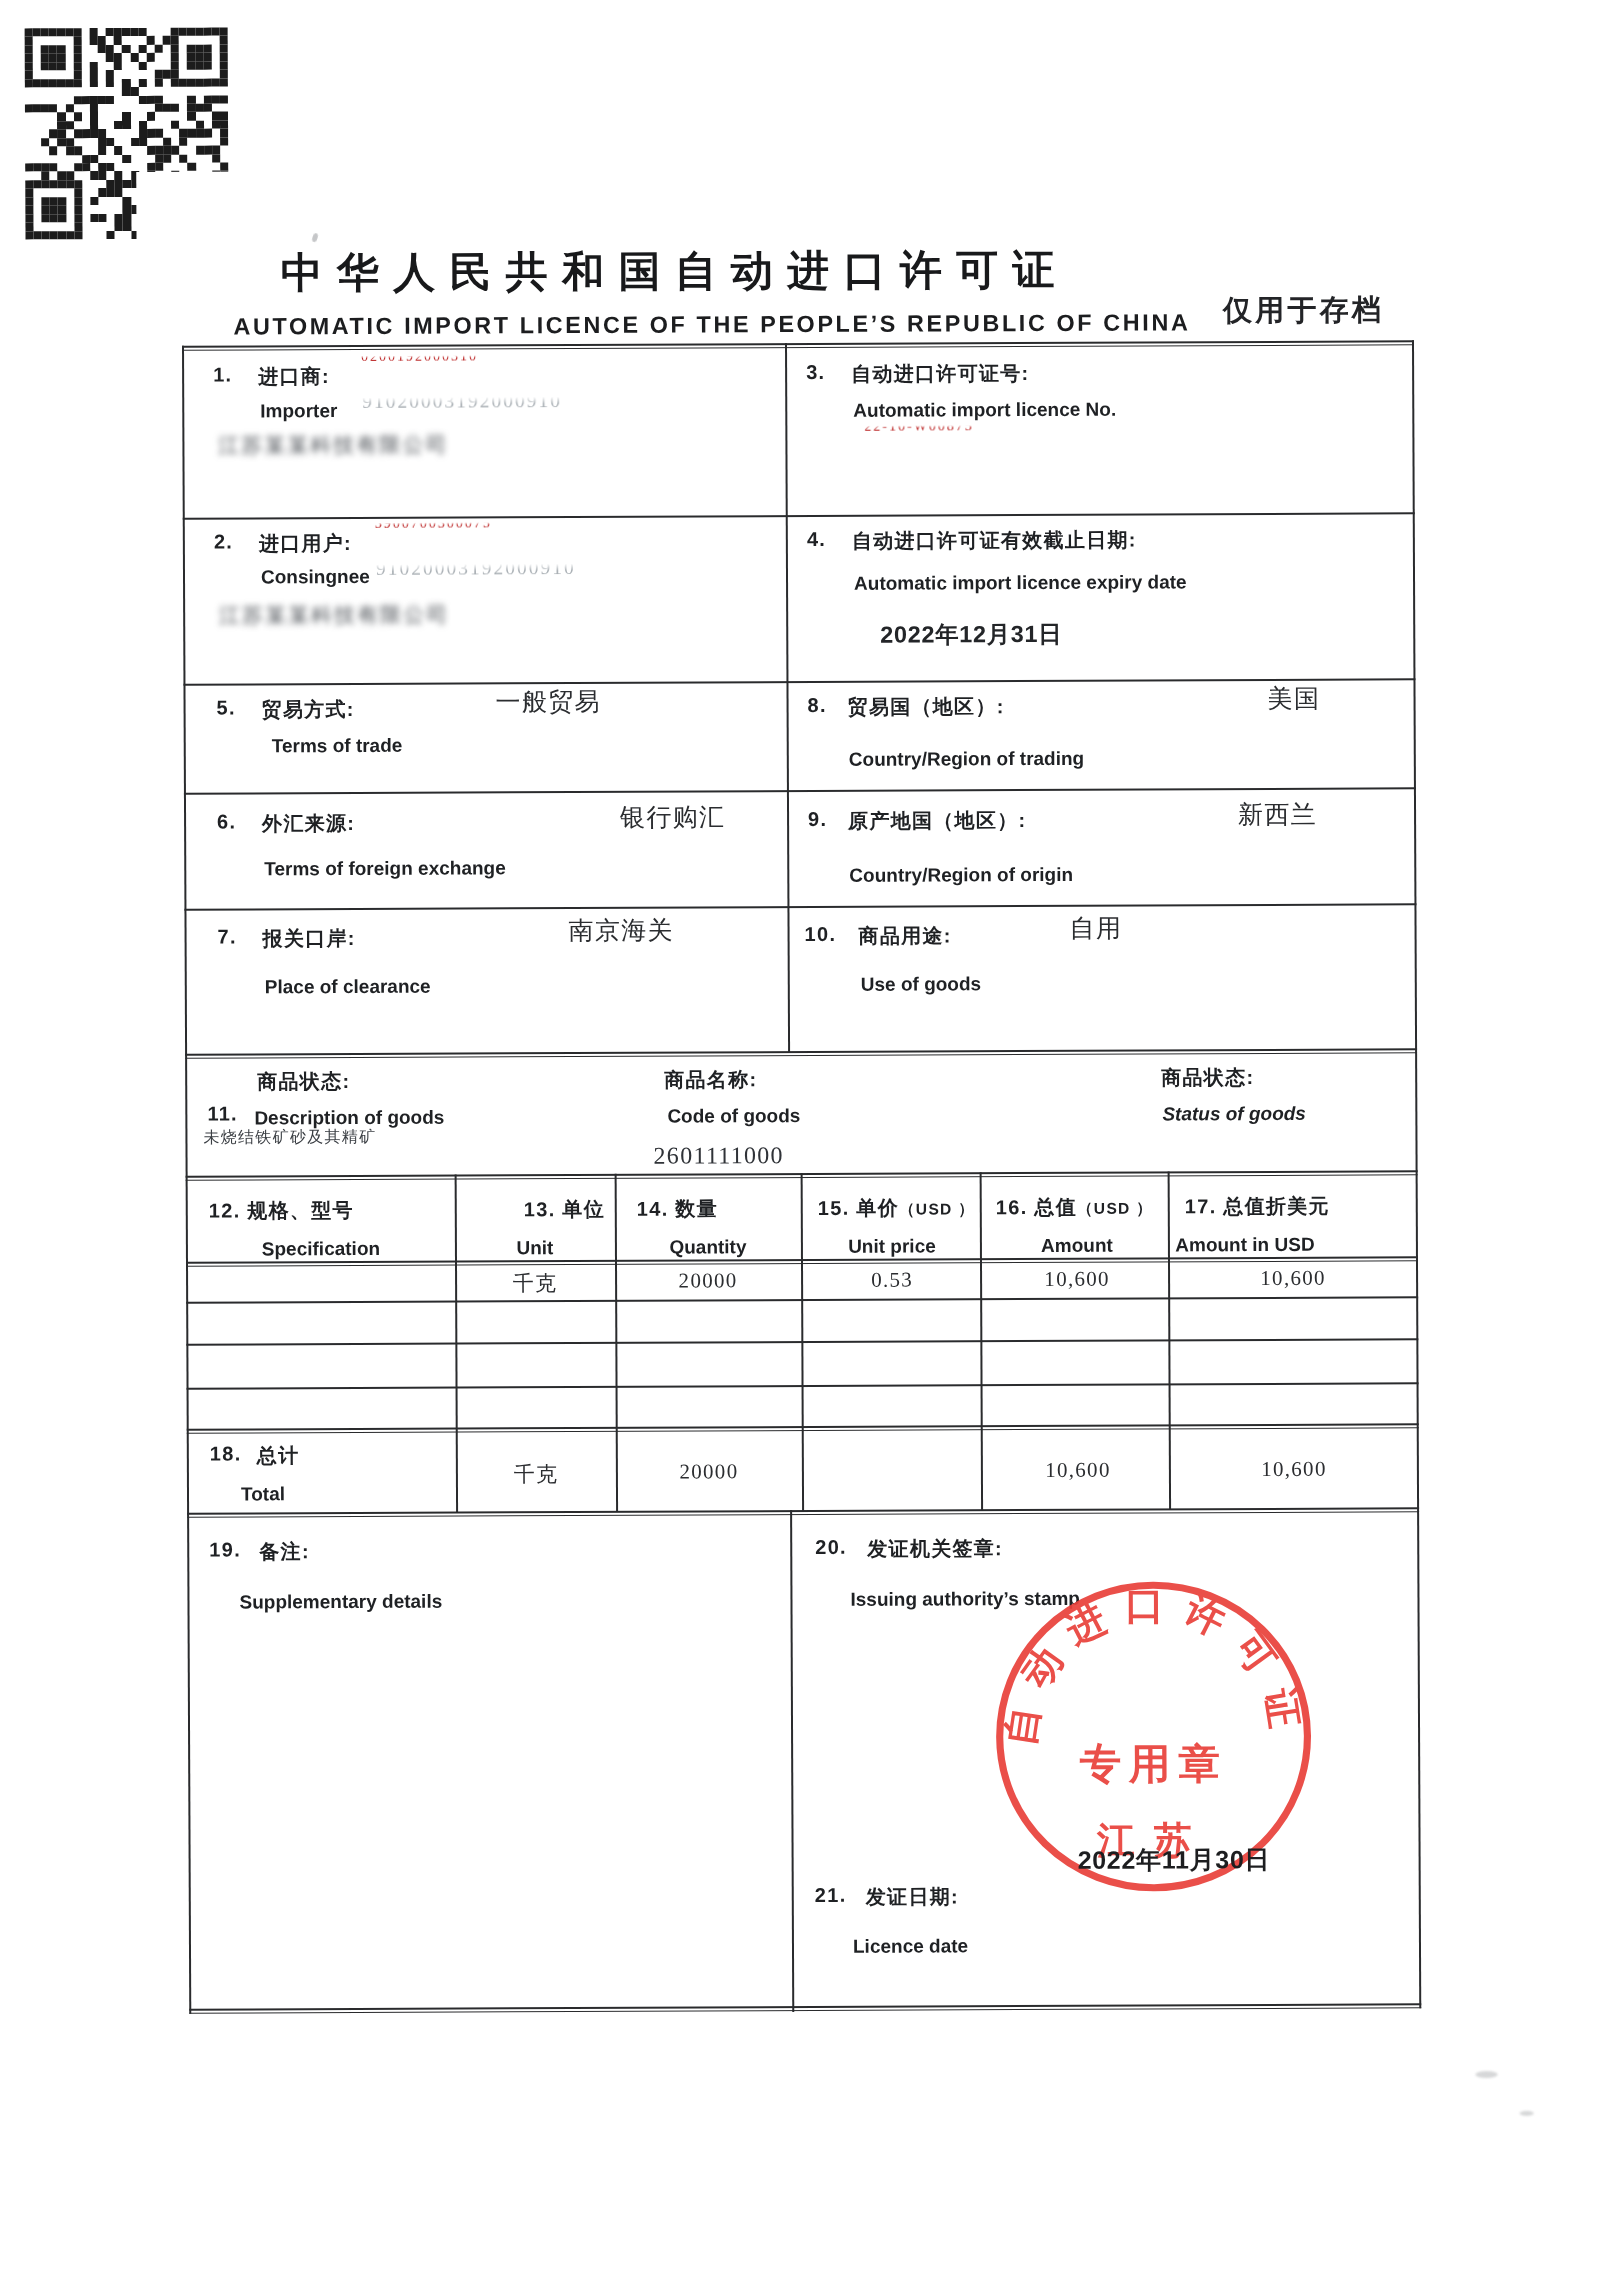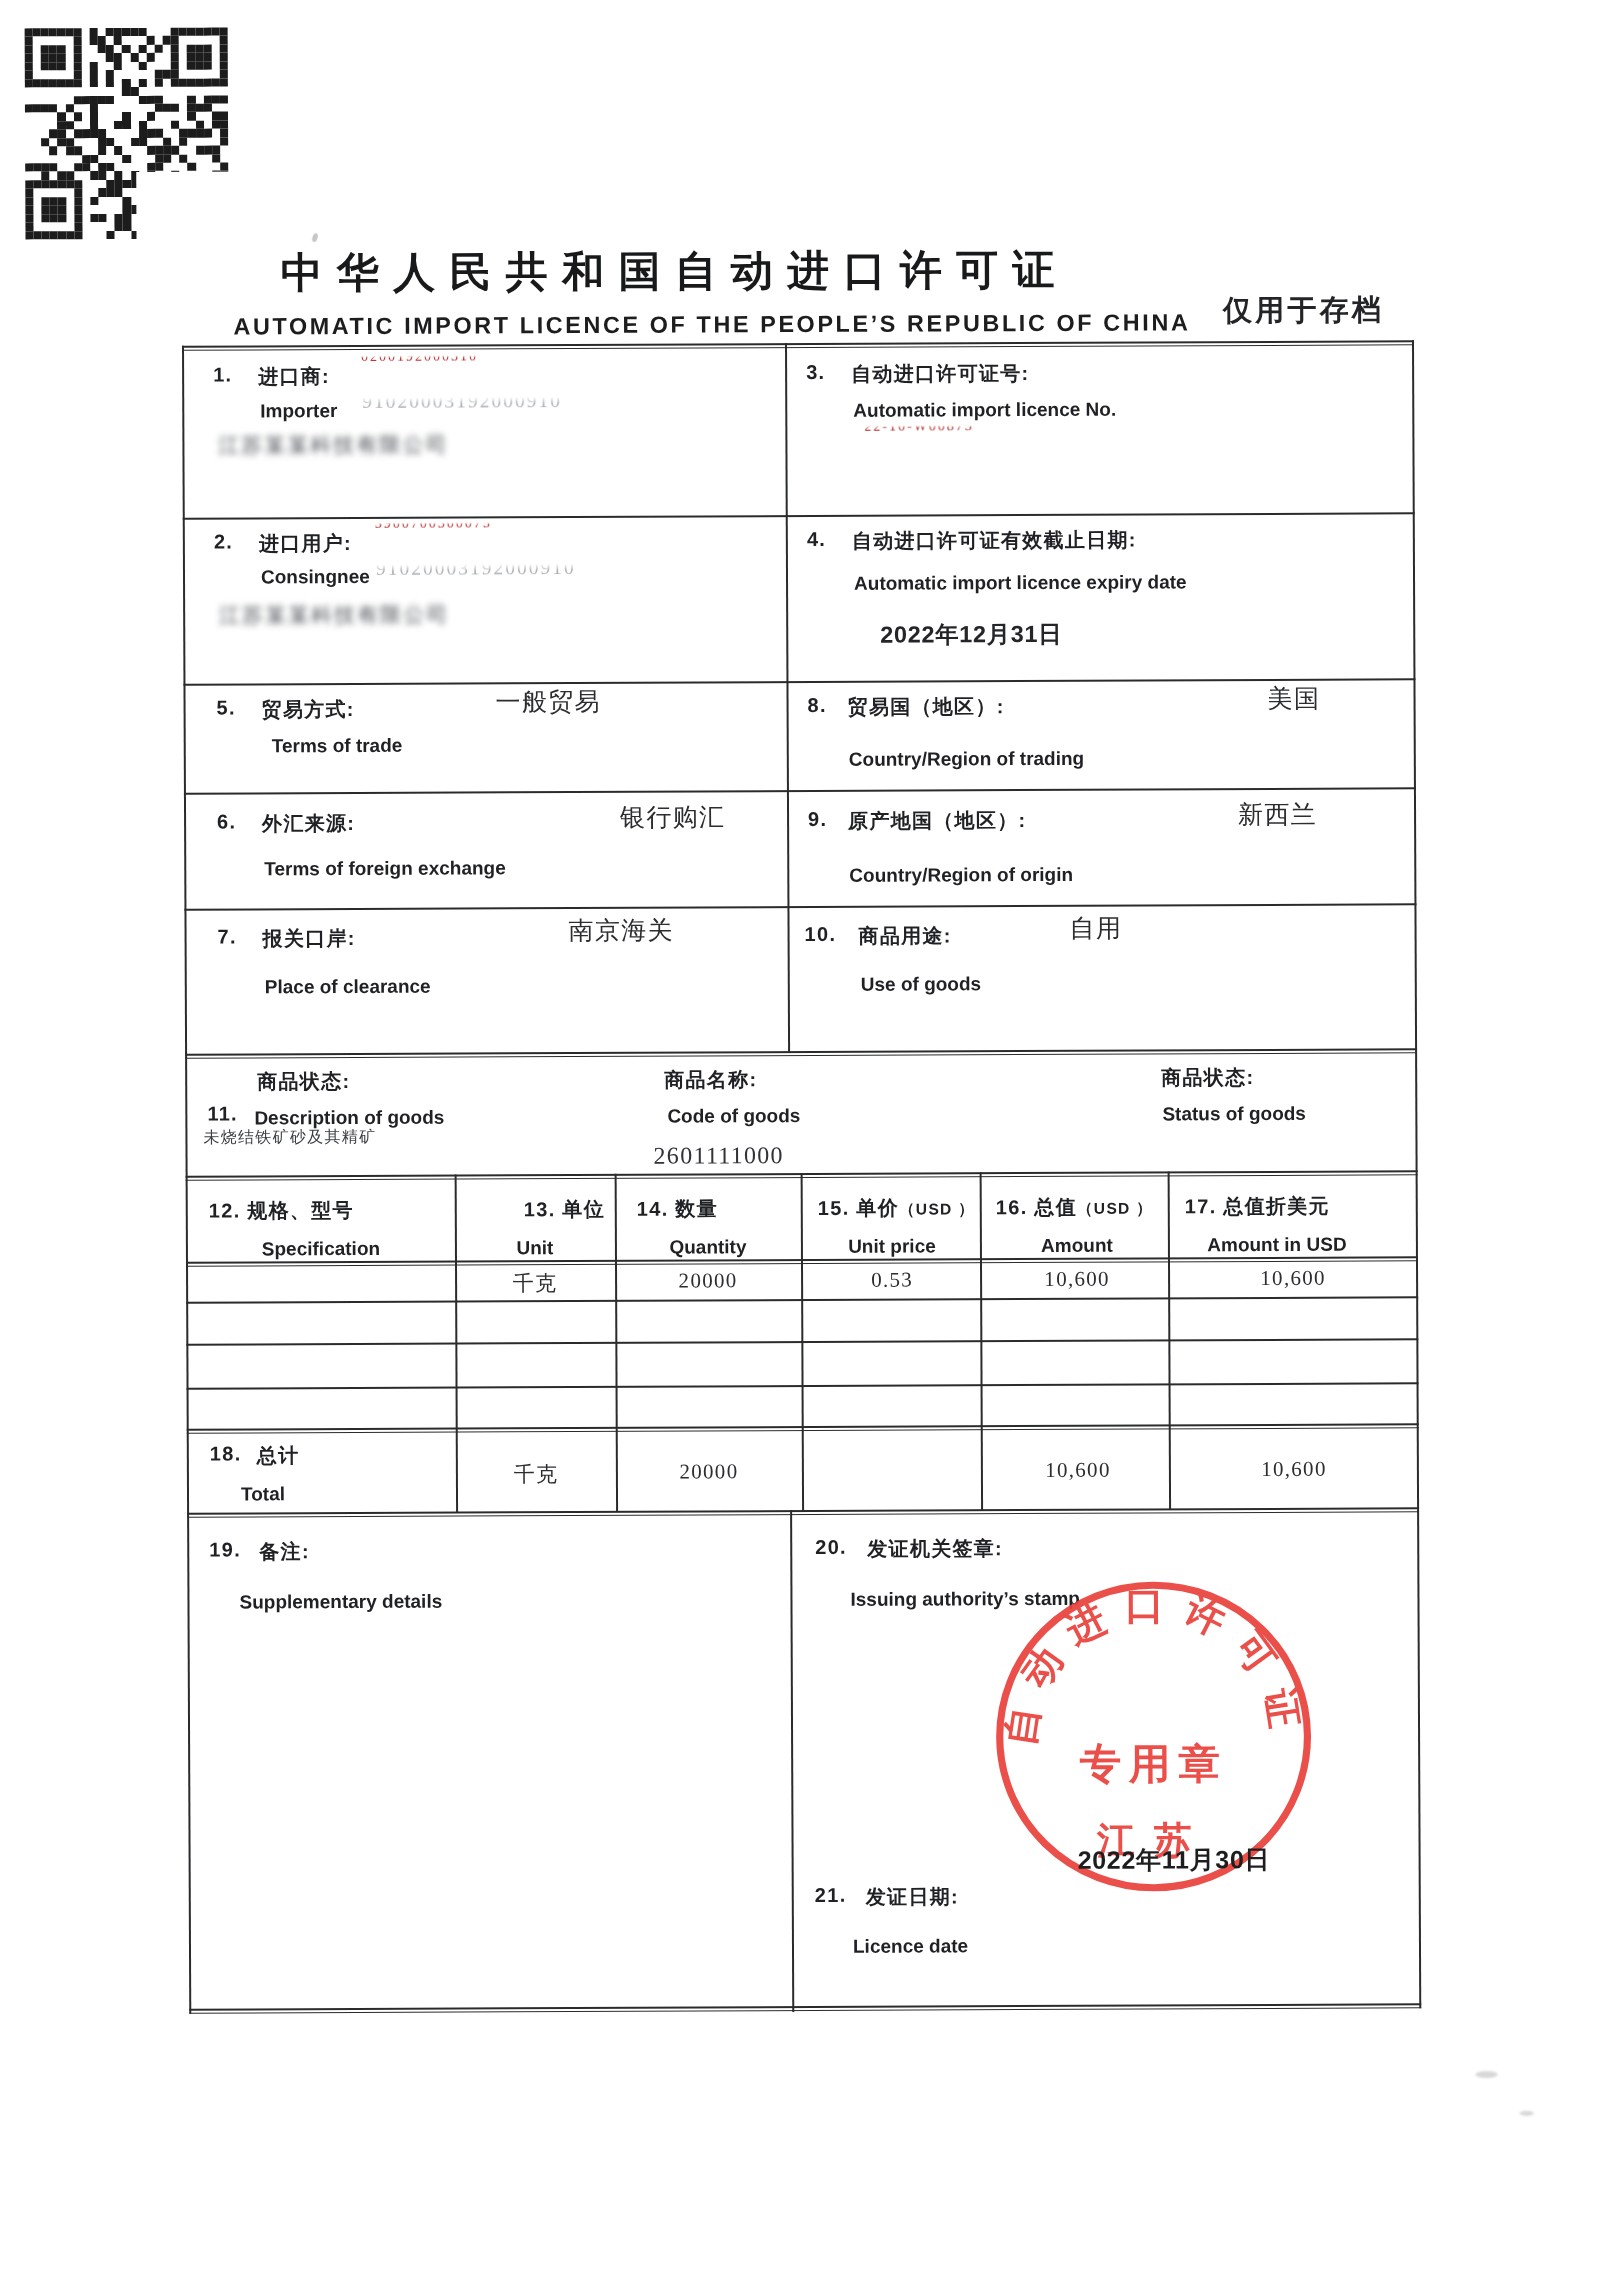--- a/index.html
+++ b/index.html
@@ -747,34 +747,34 @@
   <div class="val" style="left:1070px;top:913px;">自用</div>
 
   <div class="zh" style="left:207px;top:1100px;">11.</div>
   <div class="zh" style="left:257px;top:1066px;">商品状态:</div>
   <div class="en" style="left:254px;top:1105px;">Description of goods</div>
   <div class="val" style="left:203px;top:1125px;font-size:16px;color:#3a3e43;">未烧结铁矿砂及其精矿</div>
   <div class="zh" style="left:664px;top:1066px;">商品名称:</div>
   <div class="en" style="left:667px;top:1105px;">Code of goods</div>
   <div class="val" style="left:653px;top:1142px;font-size:24px;color:#303338;">2601111000</div>
   <div class="zh" style="left:1161px;top:1066px;">商品状态:</div>
-  <div class="en" style="left:1162px;top:1105px;">Status of goods</div>
+  <div class="en" style="left:1162px;top:1105px;font-style:italic;">Status of goods</div>
 
   <div class="zh" style="left:208px;top:1195px;">12. 规格、型号</div>
   <div class="en cen" style="left:320px;top:1236px;">Specification</div>
   <div class="zh" style="left:476px;top:1195px;margin-left:47px;">13. 单位</div>
   <div class="en cen" style="left:534px;top:1236px;">Unit</div>
   <div class="zh" style="left:636px;top:1195px;">14. 数量</div>
   <div class="en cen" style="left:707px;top:1236px;">Quantity</div>
   <div class="zh" style="left:817px;top:1195px;"><span>15. 单价</span><span style="font-size:15.6px;font-weight:600;">（USD ）</span></div>
   <div class="en cen" style="left:891px;top:1236px;">Unit price</div>
   <div class="zh" style="left:995px;top:1195px;"><span>16. 总值</span><span style="font-size:15.6px;font-weight:600;">（USD ）</span></div>
   <div class="en cen" style="left:1076px;top:1236px;">Amount</div>
   <div class="zh" style="left:1184px;top:1195px;">17. 总值折美元</div>
-  <div class="en cen" style="left:1276px;top:1236px;">Amount in USD</div>
+  <div class="en cen" style="left:1244px;top:1236px;">Amount in USD</div>
 
   <div class="val cen" style="left:320px;top:1268px;font-size:21px;"></div>
   <div class="val cen" style="left:534px;top:1268px;font-size:21px;">千克</div>
   <div class="val cen" style="left:707px;top:1268px;font-size:21px;">20000</div>
   <div class="val cen" style="left:891px;top:1268px;font-size:21px;">0.53</div>
   <div class="val cen" style="left:1076px;top:1268px;font-size:21px;">10,600</div>
   <div class="val cen" style="left:1292px;top:1268px;font-size:21px;">10,600</div>
 
   <div class="zh" style="left:208px;top:1440px;">18.</div>
   <div class="zh" style="left:255px;top:1440px;">总计</div>

